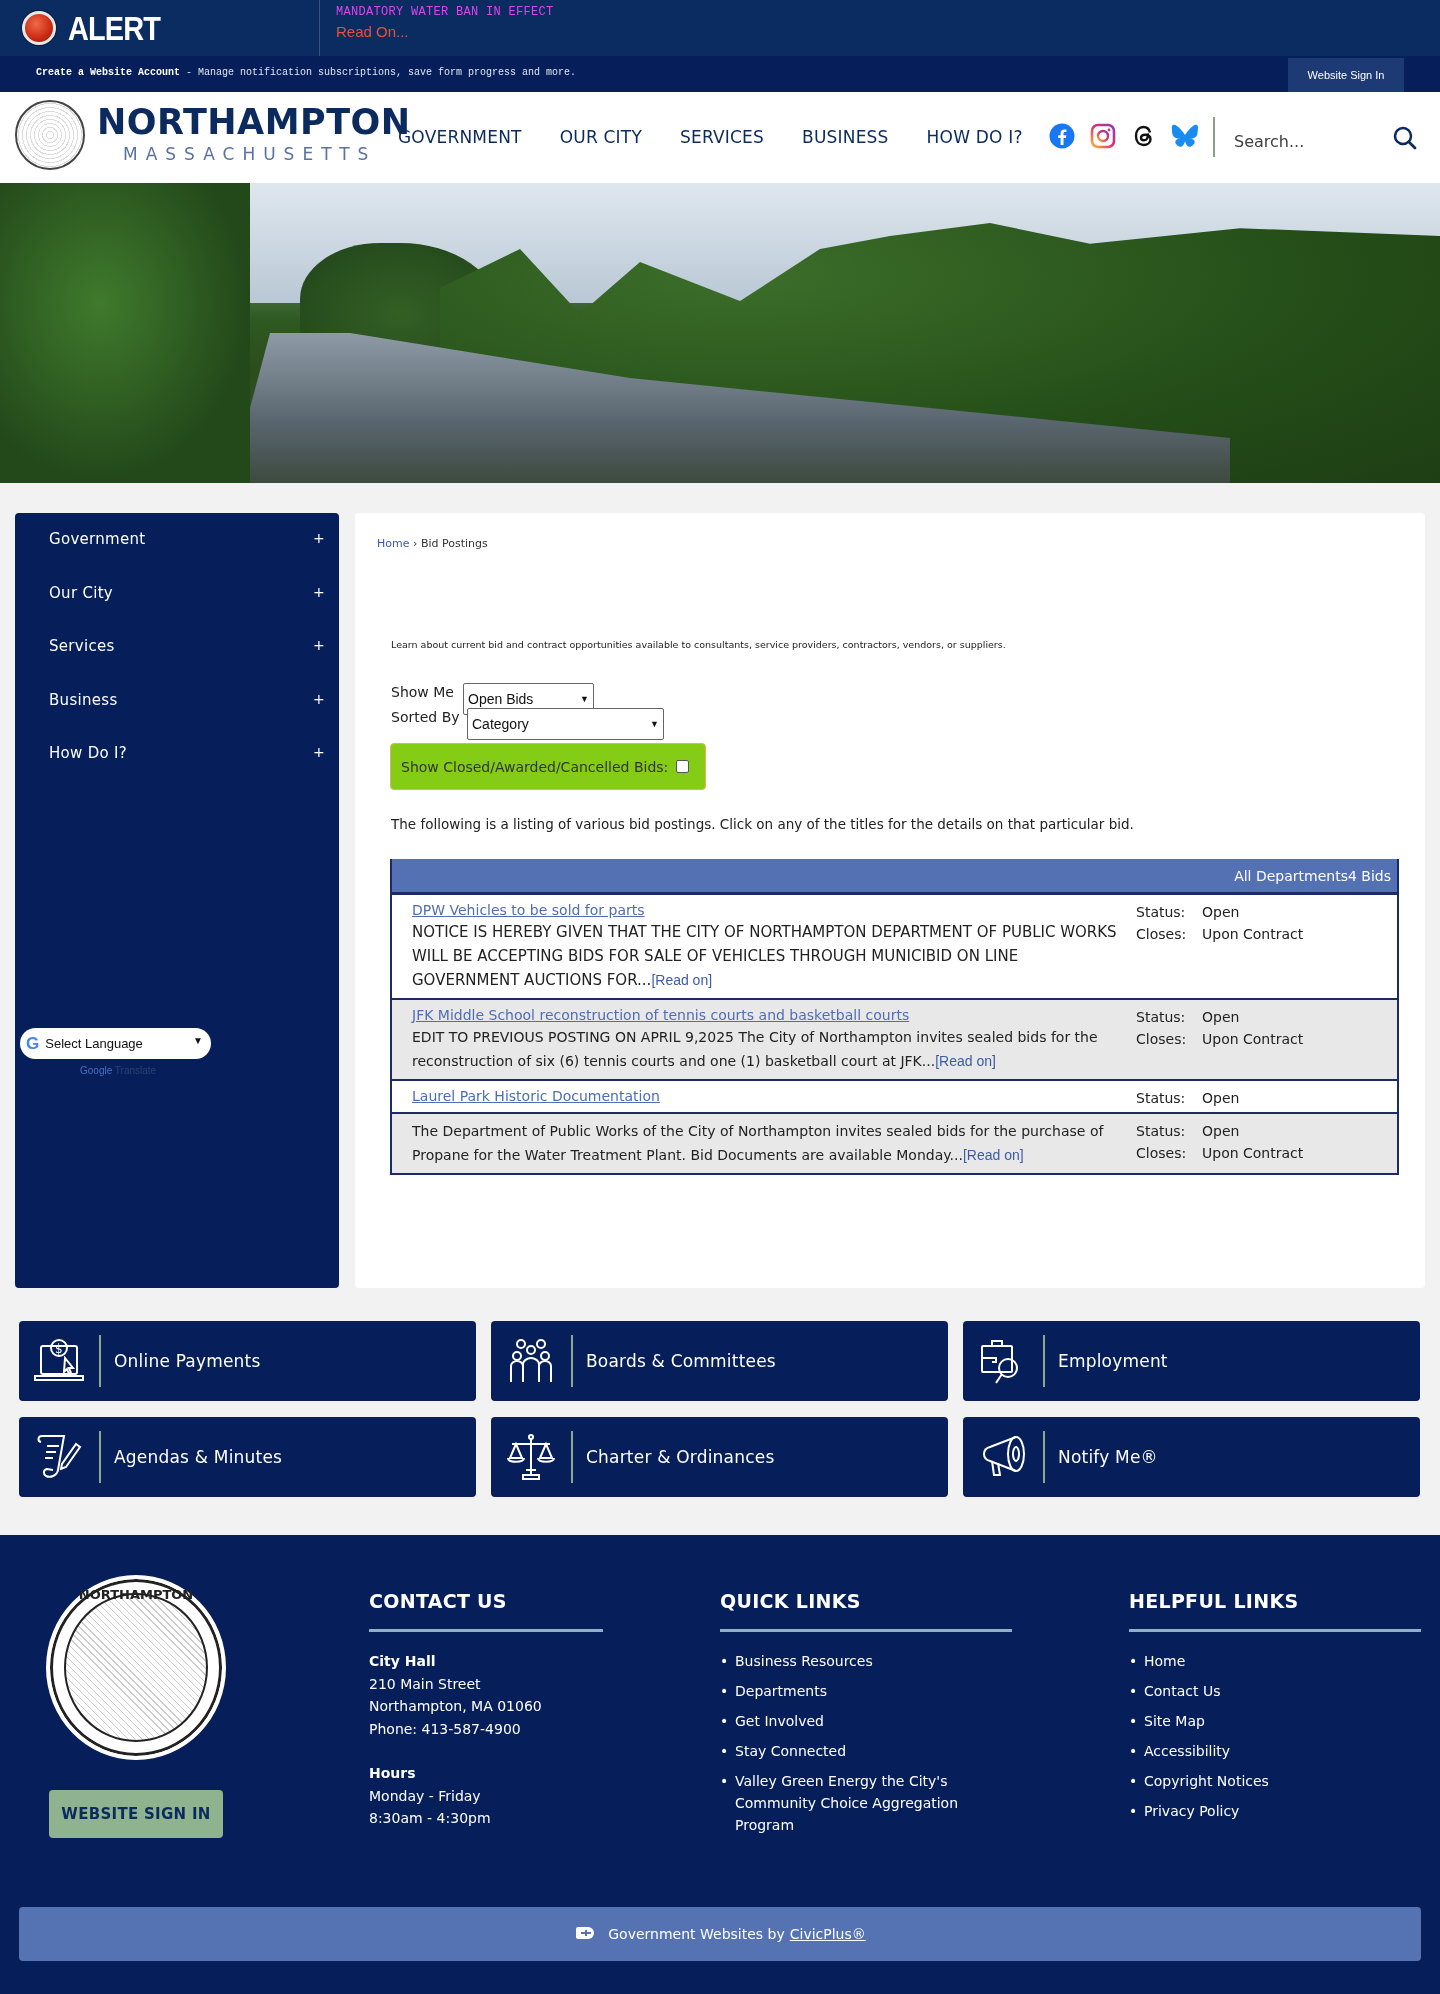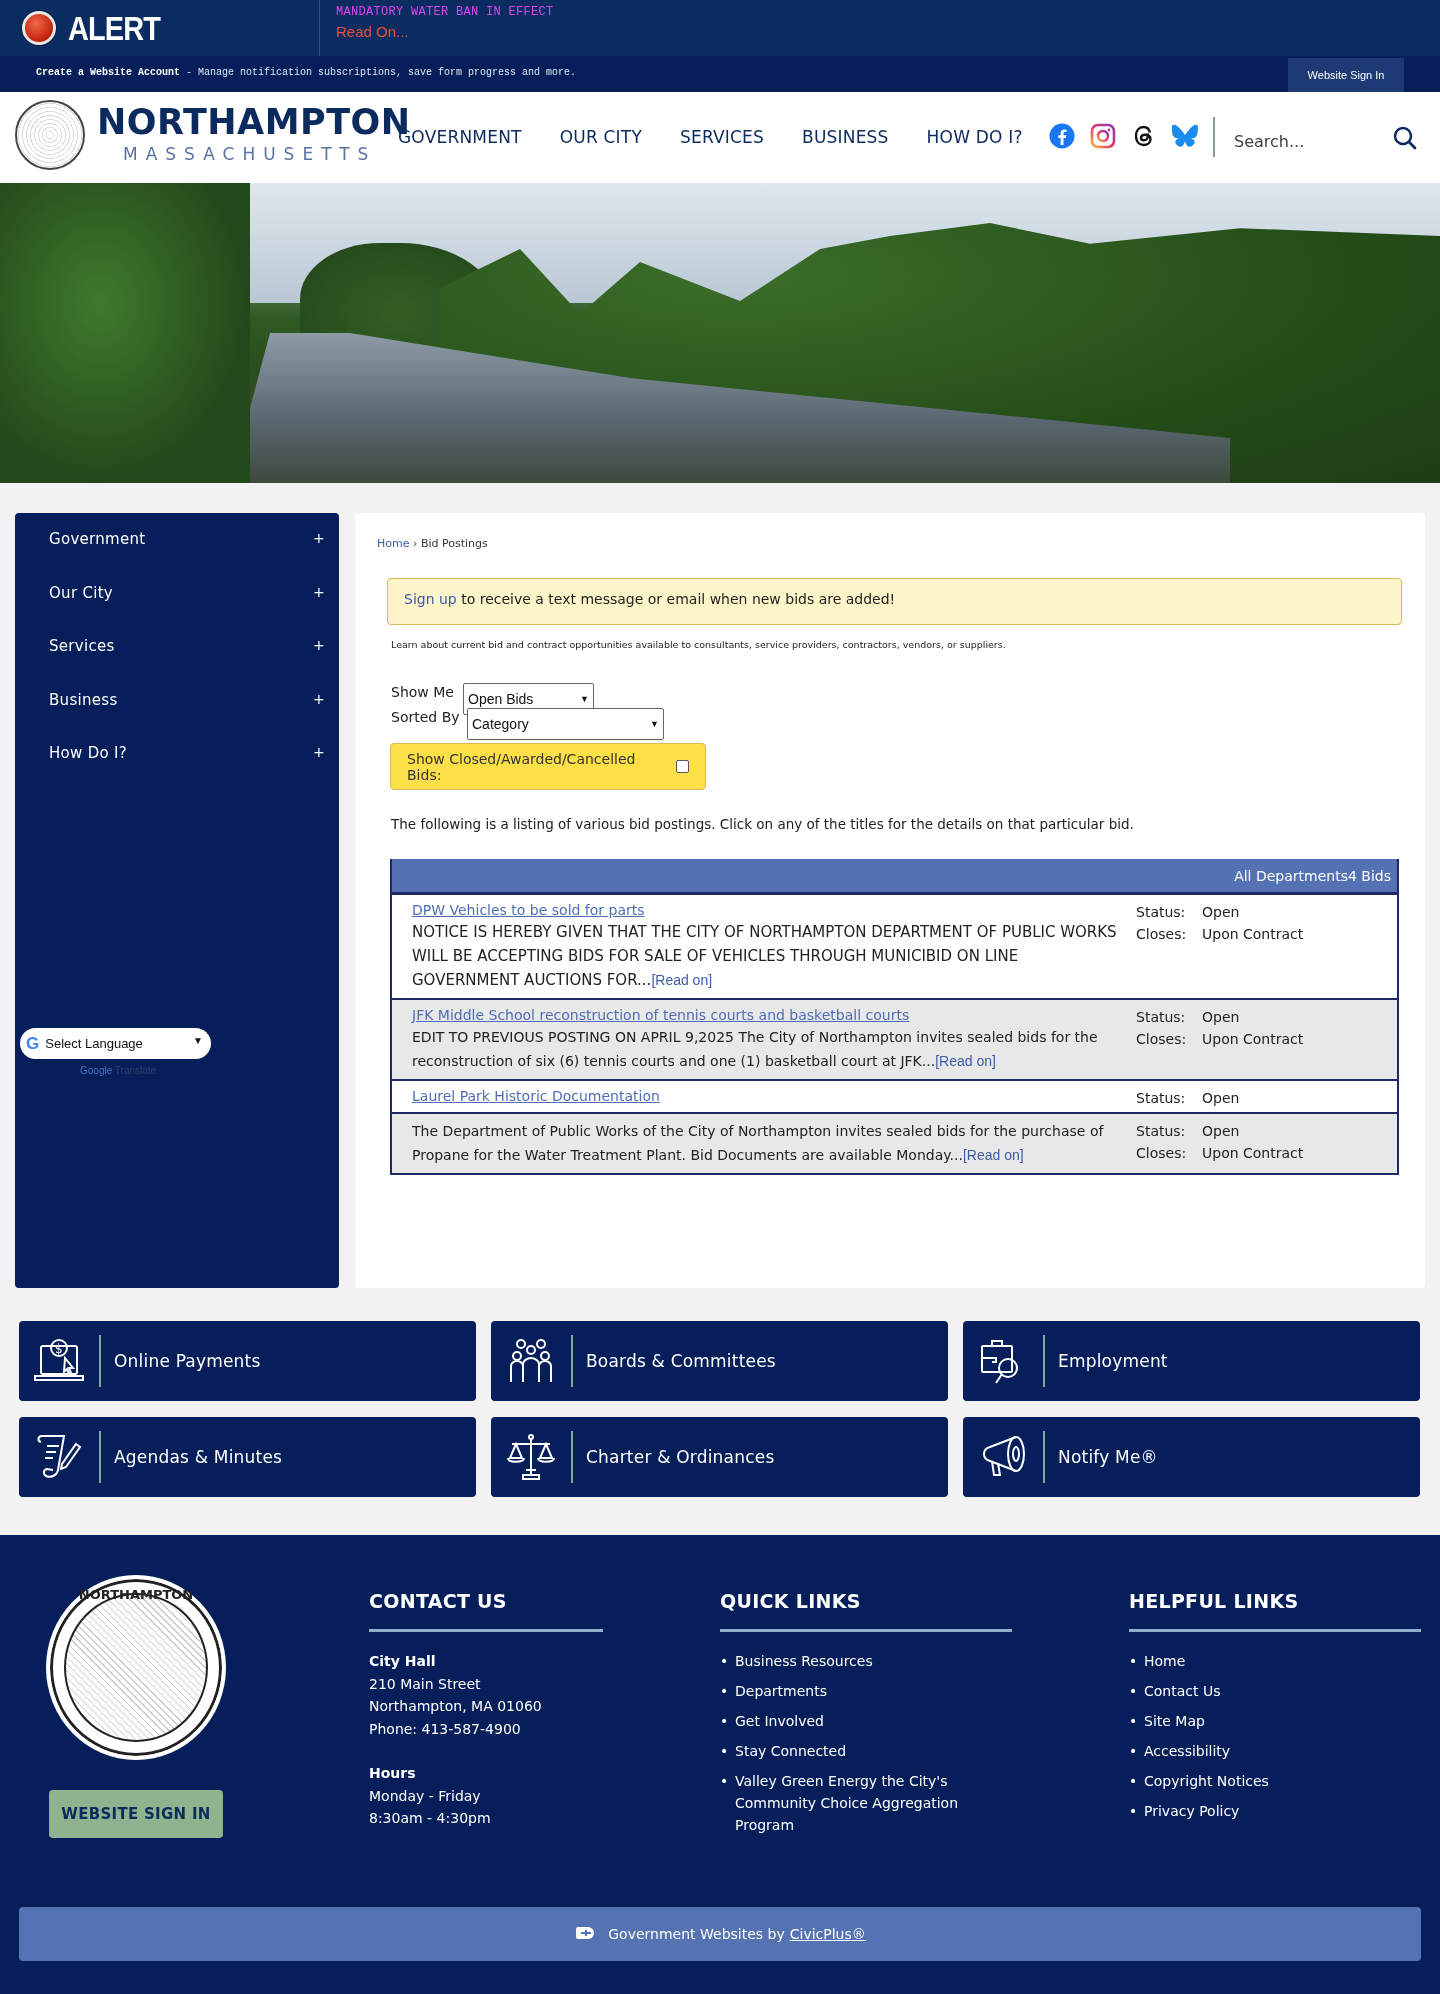--- a/index.html
+++ b/index.html
@@ -41,21 +41,21 @@
 .tr-chev{position:absolute;right:8px;top:7px;font-size:10px}
 .tr-powered{position:absolute;left:80px;top:1065px;font-size:10px;color:#2a3f6a;font-family:"Liberation Sans",sans-serif}
 .main{position:absolute;left:355px;top:513px;width:1070px;height:775px;background:#fff;border-radius:4px}
 .crumb{position:absolute;left:22px;top:24px;font-size:11px;color:#333}
 .crumb a{color:#3b5ba8}
 .signup{position:absolute;left:32px;top:65px;width:1015px;height:47px;background:#fdf5c9;border:1px solid #d7b95b;border-radius:4px;padding:12px 16px;font-size:14px;color:#222}
 .signup a{color:#3b5ba8}
 .learn{position:absolute;left:36px;top:126px;font-size:9.5px;color:#222}
 .lbl{position:absolute;font-size:14px;color:#222}
 .sel{position:absolute;height:32px;border:1px solid #666;border-radius:2px;background:#fff;font-family:"Liberation Sans",sans-serif;font-size:14px;color:#111;padding:1px 4px;display:flex;align-items:center;justify-content:space-between}
-.closed-box{position:absolute;left:35px;top:230px;width:316px;height:47px;background:#fde047;border:1px solid #d7b95b;border-radius:4px;padding:12px 16px;font-size:14px;color:#333;display:flex;align-items:center}
+.closed-box{position:absolute;left:35px;top:230px;width:316px;height:47px;background:#84cc16;border:1px solid #d7b95b;border-radius:4px;padding:12px 10px;font-size:14px;color:#333;display:flex;align-items:center}
 .chk{width:13px;height:13px;border:1px solid #555;border-radius:2px;background:#fff;margin-left:8px;display:inline-block}
 .listing{position:absolute;left:36px;top:303px;font-size:13.5px;color:#222}
 .tbl{position:absolute;left:35px;top:346px;width:1009px;border:2px solid #1d2a66;border-top:none}
 .tbl-head{height:36px;background:#5371b3;color:#ffffff;display:flex;justify-content:flex-end;align-items:center;padding:0 6px;font-size:14px;border-bottom:3px solid #1d2a66}
 .row{position:relative;padding:5px 20px 6px 20px;border-bottom:2px solid #1d2a66}
 .row.alt{background:#e8e8e8}
 .row:last-child{border-bottom:none}
 .row-title{font-size:14px;color:#4f6db5;text-decoration:underline;display:block;line-height:20px}
 .row-desc{font-size:15px;color:#222;width:710px;line-height:24px}
 .row-desc a{color:#3b5ba8;font-family:"Liberation Sans",sans-serif;font-size:14px}
@@ -169,21 +169,20 @@
 </div>
 <div class="translate">
   <span class="g-logo">G</span>
   <span>Select Language</span>
   <span class="tr-chev">▼</span>
 </div>
 <div class="tr-powered"><span style="color:#4a6fbf">Google</span> <span style="color:#2c4270">Translate</span></div>
 
 <div class="main">
   <div class="crumb"><a>Home</a><span> › </span><span>Bid Postings</span></div>
-  <div class="signup"><a>Sign up</a><span> to receive a text message or email when new bids are added!</span></div>
   <div class="learn">Learn about current bid and contract opportunities available to consultants, service providers, contractors, vendors, or suppliers.</div>
 
   <div class="lbl" style="left:36px;top:171px">Show Me</div>
   <div class="sel" style="left:108px;top:170px;width:131px">
       <span>Open Bids</span>
       <span style="font-size:9px">▼</span>
     </div>
   <div class="lbl" style="left:36px;top:196px">Sorted By</div>
   <div class="sel" style="left:112px;top:195px;width:197px">
       <span>Category</span>

